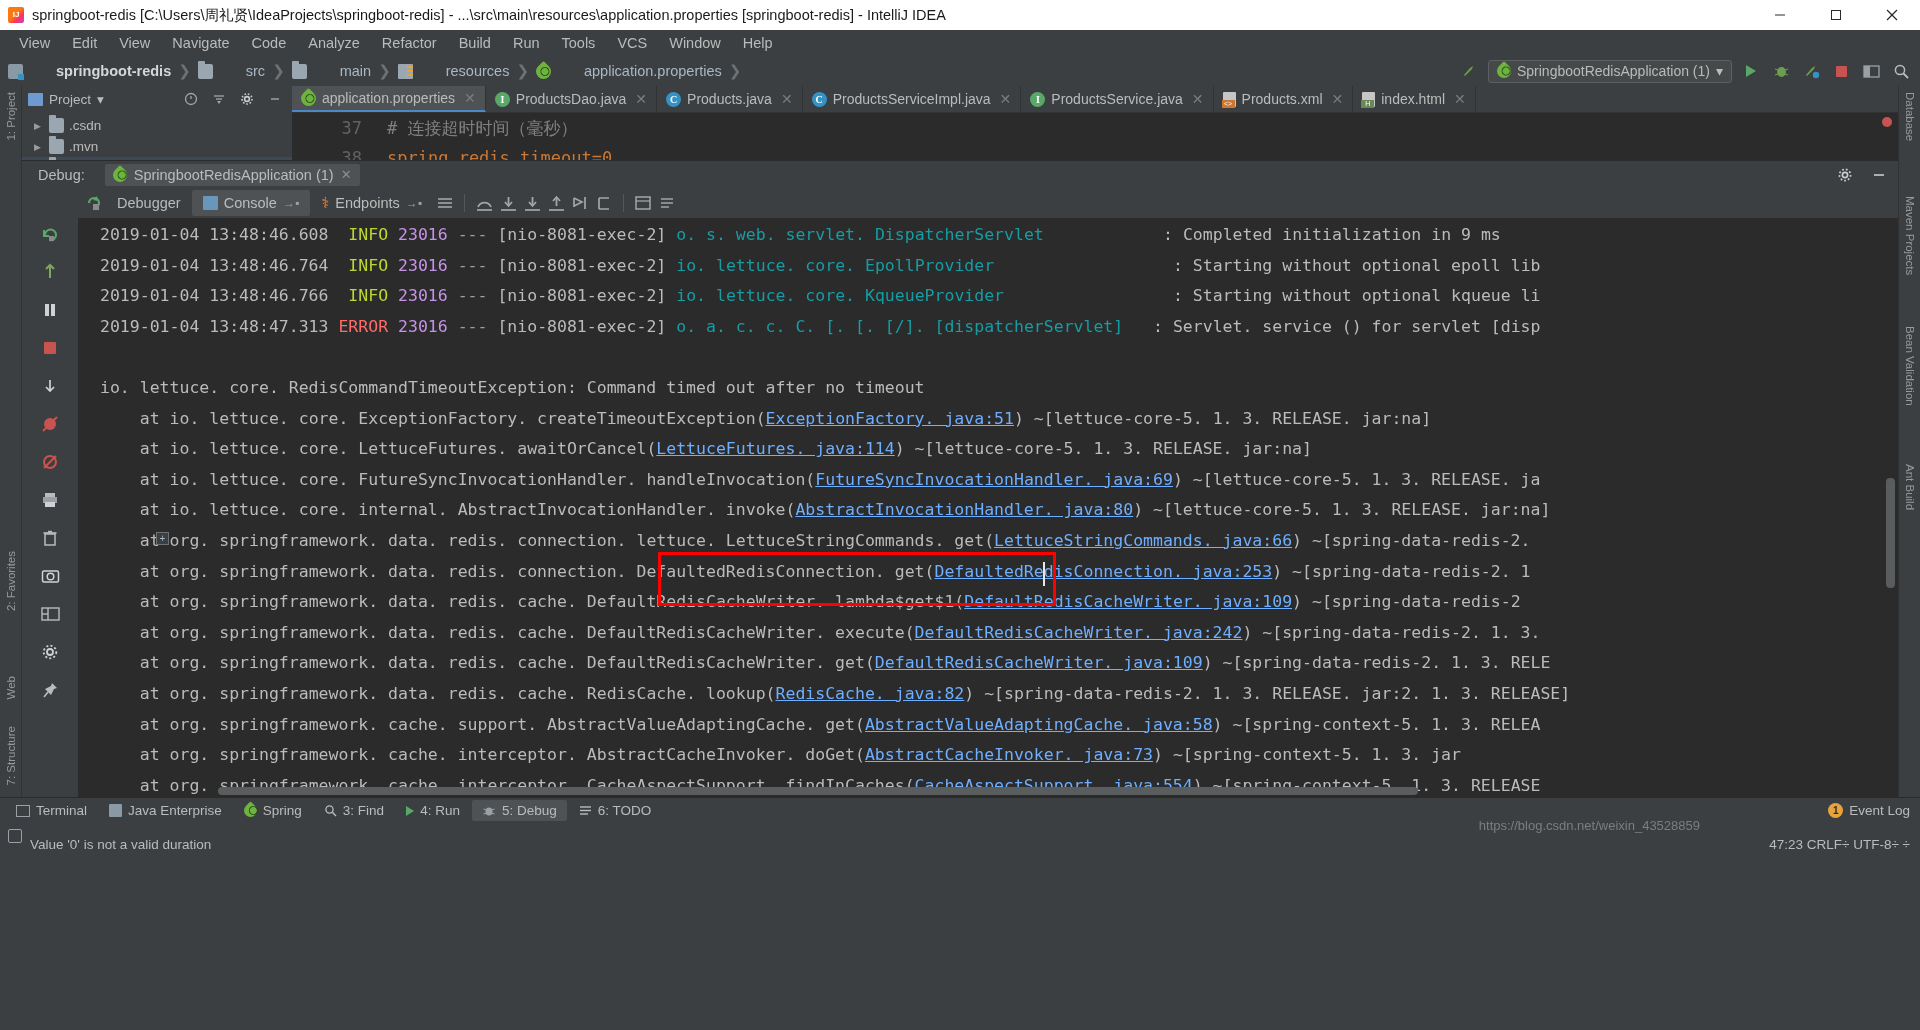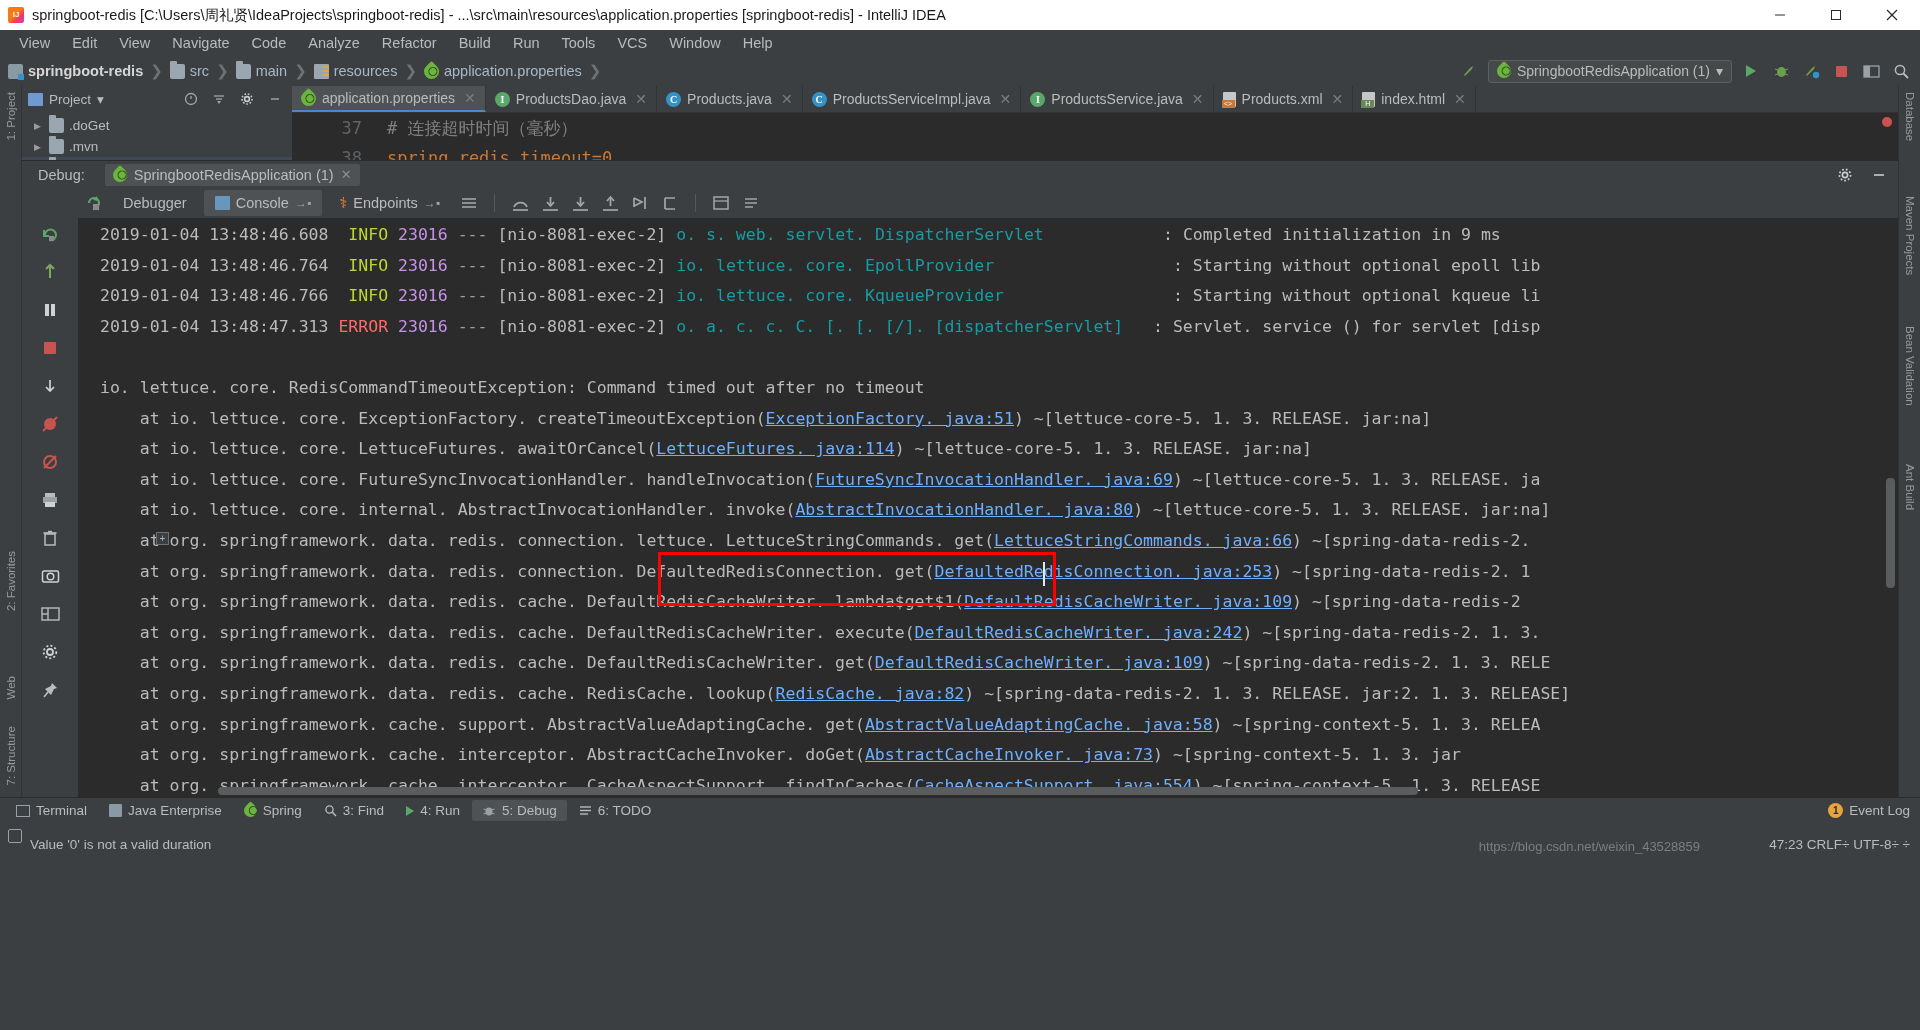--- a/index.html
+++ b/index.html
@@ -42,21 +42,21 @@
   }
   .menu-item {
     color: #bbbbbb; font-size: 14.5px; padding: 2px 11px; white-space: nowrap;
   }
 
   
   .navbar {
     position: absolute; left: 0; top: 56px; width: 1920px; height: 30px;
     background: #3c3f41; display: flex; align-items: center; padding-left: 8px;
   }
-  .crumb { display: flex; align-items: center; color: #a9b7c6; font-size: 14.5px; }
+  .crumb { display: flex; align-items: center; color: #a9b7c6; font-size: 14.5px; gap: 28px; }
   .crumb .ctext { margin-left: 5px; }
   .crumb.first .ctext { font-weight: bold; color: #d6d6d6; }
   .crumb-sep { color: #6e7174; margin: 0 7px; font-size: 15px; }
   .ico { width: 15px; height: 15px; display: inline-block; position: relative; flex: none; }
   .ico-folder { background: #9aa7b0; border-radius: 1px 2px 2px 2px; }
   .ico-folder::before {
     content: ""; position: absolute; left: 0; top: -3px; width: 7px; height: 4px;
     background: #9aa7b0; border-radius: 1px 1px 0 0;
   }
   .ico-module { background: #8a9aa5; border-radius: 2px; }
@@ -195,21 +195,21 @@
   .dw-header-right { position: absolute; right: 8px; display: flex; align-items: center; gap: 12px; }
 
   .dw-body { position: absolute; left: 0; top: 27px; right: 0; bottom: 0; display: flex; }
   .dw-gutter {
     width: 56px; background: #3c3f41; display: flex; flex-direction: column;
     align-items: center; padding-top: 34px; gap: 14px;
   }
   .gicon { width: 24px; height: 24px; display: flex; align-items: center; justify-content: center; color: #9aa0a6; }
   .dw-main { flex: 1; position: relative; }
   .dw-tabs {
-    height: 30px; background: #3c3f41; display: flex; align-items: center; gap: 6px;
+    height: 30px; background: #3c3f41; display: flex; align-items: center; gap: 0;
     padding-left: 4px;
   }
   .dtab {
     display: flex; align-items: center; gap: 6px; height: 26px; padding: 0 11px;
     color: #bbbbbb; font-size: 14.5px; border-radius: 2px;
   }
   .dtab.active { background: #4e5254; }
   .dtab .pin { color: #9aa0a6; font-size: 12px; }
   .dtabs-sep { width: 1px; height: 18px; background: #555759; margin: 0 7px; }
   .dtbicon { width: 24px; height: 24px; display:flex; align-items:center; justify-content:center; color:#a2a6a8; }
@@ -276,21 +276,20 @@
   
   .statusbar {
     position: absolute; left: 0; top: 823px; width: 1920px; height: 26px;
     background: #3c3f41; display: flex; align-items: center; padding-left: 8px; gap: 8px;
   }
   .sb-text { color: #bbbbbb; font-size: 13.5px; margin-top: 16px; }
   .sb-right { position: absolute; right: 10px; display: flex; align-items: center; gap: 14px; }
   .watermark {
     position: absolute; right: 220px; top: 818px; color: #7b7e80; font-size: 13px;
     font-family: "Liberation Sans", sans-serif;
-    margin-top: 21px;
   }
 </style>
 </head>
 <body>
 
 <div class="app">
 
   <div class="titlebar">
     <div class="tb-logo"></div>
     <div class="tb-title">springboot-redis [C:\Users\周礼贤\IdeaProjects\springboot-redis] - ...\src\main\resources\application.properties [springboot-redis] - IntelliJ IDEA</div>
@@ -462,21 +461,21 @@
       <span class="tb-icon" style="margin-right:6px;">
         <svg width="14" height="14" viewBox="0 0 14 14">
             <line x1="3" y1="7" x2="11" y2="7" stroke="#a2a6a8" stroke-width="1.4"></line>
           </svg>
       </span>
     </div>
     <div class="pp-tree">
       <div class="tree-row">
         <span class="tw">▶</span>
         <span class="ico ico-folder"></span>
-        <span>.doGet</span>
+        <span>.csdn</span>
       </div>
       <div class="tree-row">
         <span class="tw">▶</span>
         <span class="ico ico-folder"></span>
         <span>.mvn</span>
       </div>
       <div class="tree-row sel">
         <span class="tw">▼</span>
         <span class="ico ico-folder"></span>
         <span>src</span>

